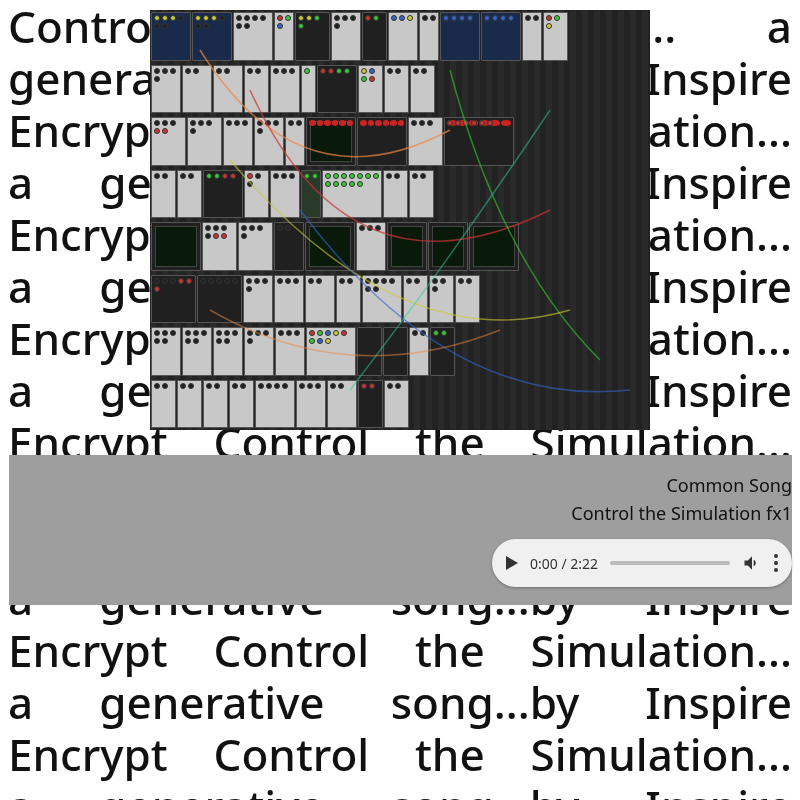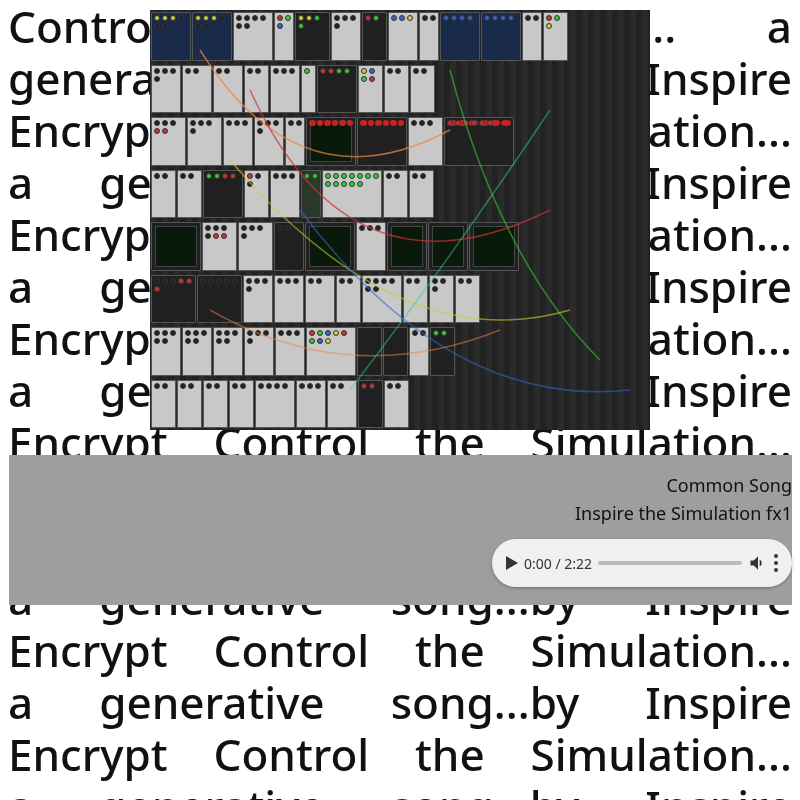--- a/index.html
+++ b/index.html
@@ -13,21 +13,21 @@
   .mod.grn{background:#2a3a2a}
   .knobs{position:absolute;inset:2px;display:flex;flex-wrap:wrap;gap:2px;align-content:flex-start}
   .k{width:6px;height:6px;border-radius:50%;background:#888;border:1px solid #333}
   .k.r{background:#c33}.k.g{background:#3c3}.k.y{background:#cc3}.k.b{background:#36c}.k.d{background:#222}
   .scrn{position:absolute;inset:3px;background:#0a1a0a;border:1px solid #444}
   .led-row{position:absolute;top:2px;left:2px;right:2px;height:6px;display:flex;gap:1px}
   .led{flex:1;border-radius:50%;background:#c22}
   .overlay{position:absolute;left:9px;right:8px;top:455px;height:150px;background:#9e9e9e;display:flex;flex-direction:column;align-items:flex-end;justify-content:center;gap:4px}
   .song-title{font-size:18px;color:#111}
   .song-sub{font-size:18px;color:#111;margin-bottom:10px}
-  .player{width:300px;height:48px;background:#f0f0f0;border-radius:24px;display:flex;align-items:center;gap:6px;padding:0 14px;box-shadow:0 1px 3px rgba(0,0,0,.3)}
+  .player{width:300px;height:48px;background:#f0f0f0;border-radius:24px;display:flex;align-items:center;gap:12px;padding:0 14px;box-shadow:0 1px 3px rgba(0,0,0,.3)}
   .play-btn{width:0;height:0;border-left:12px solid #333;border-top:7px solid transparent;border-bottom:7px solid transparent;cursor:pointer}
   .time{font-size:14px;color:#333;white-space:nowrap}
   .bar{flex:1;height:4px;background:#bbb;border-radius:2px;position:relative}
   .vol{display:flex;align-items:center;cursor:pointer}
   .vol svg{width:20px;height:20px;fill:#333}
   .menu{display:flex;flex-direction:column;gap:3px;cursor:pointer}
   .menu span{width:4px;height:4px;background:#333;border-radius:50%}
   .wires{position:absolute;left:150px;top:10px;width:500px;height:420px;pointer-events:none}
 </style>
 </head>
@@ -623,21 +623,21 @@
   <path d="M100,80 Q200,300 400,200" stroke="#c33" stroke-width="1.5" fill="none" opacity=".7"></path>
   <path d="M300,60 Q350,250 450,350" stroke="#3c3" stroke-width="1.5" fill="none" opacity=".6"></path>
   <path d="M80,150 Q250,350 420,300" stroke="#cc3" stroke-width="1.5" fill="none" opacity=".6"></path>
   <path d="M150,200 Q300,400 480,380" stroke="#36c" stroke-width="1.5" fill="none" opacity=".6"></path>
   <path d="M60,300 Q200,380 350,320" stroke="#e84" stroke-width="1.5" fill="none" opacity=".5"></path>
   <path d="M400,100 Q300,250 200,380" stroke="#3c9" stroke-width="1.5" fill="none" opacity=".5"></path>
 </svg>
 
 <div class="overlay">
   <div class="song-title">Common Song</div>
-  <div class="song-sub">Inspire the Simulation fx1</div>
+  <div class="song-sub">Control the Simulation fx1</div>
   <div class="player">
     <div class="play-btn"></div>
     <div class="time">
       <span>0:00</span> / <span>2:22</span>
     </div>
     <div class="bar"></div>
     <div class="vol">
       <svg viewBox="0 0 24 24">
           <path d="M3 9v6h4l5 5V4L7 9H3zm13.5 3c0-1.8-1-3.3-2.5-4v8c1.5-.7 2.5-2.2 2.5-4z"></path>
         </svg>

